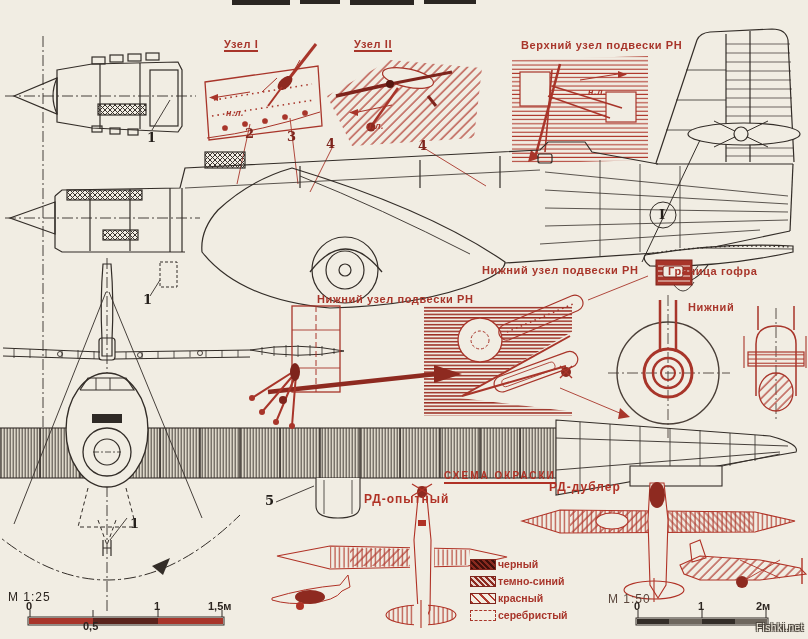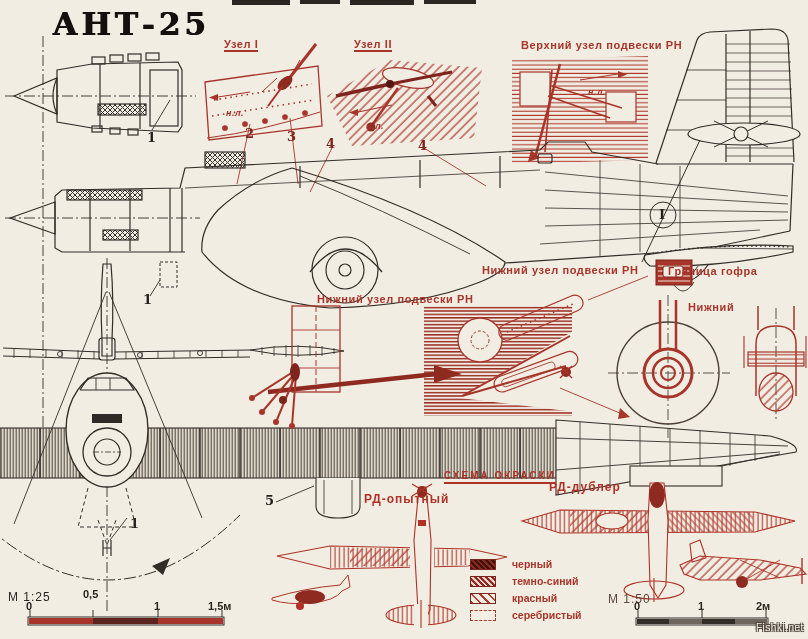--- a/index.html
+++ b/index.html
@@ -14,21 +14,21 @@
   .callout{font-weight:bold;font-size:13px;color:#241f1b;font-family:"DejaVu Serif",serif;}
   .callout.red{color:#7e241c;}
   .title{font-family:"DejaVu Serif",serif;font-weight:bold;font-size:31px;letter-spacing:4px;
          color:#15100d;text-shadow:1px 0 0 #15100d;}
   .scale-lbl{font-weight:normal;font-size:12px;color:#2c2520;letter-spacing:1px;}
   .scale-lbl.dim{color:#5a463c;}
   .tick{font-weight:bold;font-size:11px;color:#2c2520;}
   .scheme-title{color:#b03226;font-weight:bold;font-size:10px;letter-spacing:2px;
                 border-bottom:2px solid #b03226;padding-bottom:1px;}
   .variant{color:#b03226;font-weight:bold;font-size:12px;letter-spacing:1px;}
-  .legend-row{position:absolute;display:flex;align-items:center;gap:16px;}
+  .legend-row{position:absolute;display:flex;align-items:center;gap:2px;}
   .legend-row span.ltext{color:#a8352a;font-weight:bold;font-size:10.5px;}
   .sw{width:26px;height:11px;border:1.3px solid #7e241c;flex:0 0 auto;}
   .sw0{background:#6e1d15;background-image:repeating-linear-gradient(45deg,#3f0f0a 0 2px,#8a2a1f 2px 4px);}
   .sw1{background:repeating-linear-gradient(45deg,#8e2a20 0 2px,#e8d2ca 2px 4px);}
   .sw2{background:repeating-linear-gradient(45deg,#b03a2e 0 1.5px,#f3ece0 1.5px 6px);}
   .sw3{background:#f3efe4;border:1.3px dashed #a8352a;}
   .wm{font-size:10px;font-weight:normal;color:#f2ecdf;letter-spacing:.5px;
       text-shadow:0 0 2px #4a443c,1px 1px 0 #4a443c,-1px -1px 0 #4a443c,1px -1px 0 #4a443c,-1px 1px 0 #4a443c;}
 </style>
 </head>
@@ -353,21 +353,20 @@
     <rect x="702" y="619" width="33" height="5" fill="#332d28" stroke="none"></rect>
     <rect x="735" y="619" width="32" height="5" fill="#6e675e" stroke="none"></rect>
   </g>
 
   <g stroke="#332d28" stroke-width="0.9" fill="none">
     <path d="M276,502 L314,486"></path>
     <path d="M127,518 L110,540"></path>
   </g>
 </svg>
 
-<div class="abs title" style="left:52px;top:6px">АНТ-25</div>
 
 <div class="abs rlbl rlbl-u" style="left:224px;top:38px">Узел I</div>
 <div class="abs rlbl rlbl-u" style="left:354px;top:38px">Узел II</div>
 <div class="abs rlbl" style="left:521px;top:39px">Верхний узел подвески РН</div>
 <div class="abs rlbl" style="left:317px;top:293px">Нижний узел подвески РН</div>
 <div class="abs rlbl" style="left:482px;top:264px">Нижний узел подвески РН</div>
 <div class="abs rlbl" style="left:668px;top:265px">Граница гофра</div>
 <div class="abs rlbl" style="left:688px;top:301px">Нижний</div>
 
 <div class="abs nl" style="left:226px;top:84px">н.л.</div>
@@ -400,21 +399,21 @@
   <span class="sw sw2"></span>
   <span class="ltext">красный</span>
 </div>
 <div class="legend-row" style="left:470px;top:609px">
   <span class="sw sw3"></span>
   <span class="ltext">серебристый</span>
 </div>
 
 <div class="abs scale-lbl" style="left:8px;top:590px">М 1:25</div>
 <div class="abs tick" style="left:26px;top:600px">0</div>
-<div class="abs tick" style="left:83px;top:588px">0,5</div>
+<div class="abs tick" style="left:83px;top:620px">0,5</div>
 <div class="abs tick" style="left:154px;top:600px">1</div>
 <div class="abs tick" style="left:208px;top:600px">1,5м</div>
 
 <div class="abs scale-lbl dim" style="left:608px;top:592px">М 1:50</div>
 <div class="abs tick" style="left:634px;top:600px">0</div>
 <div class="abs tick" style="left:698px;top:600px">1</div>
 <div class="abs tick" style="left:756px;top:600px">2м</div>
 
 <div class="abs wm" style="left:756px;top:622px">Fishki.net</div>
 

